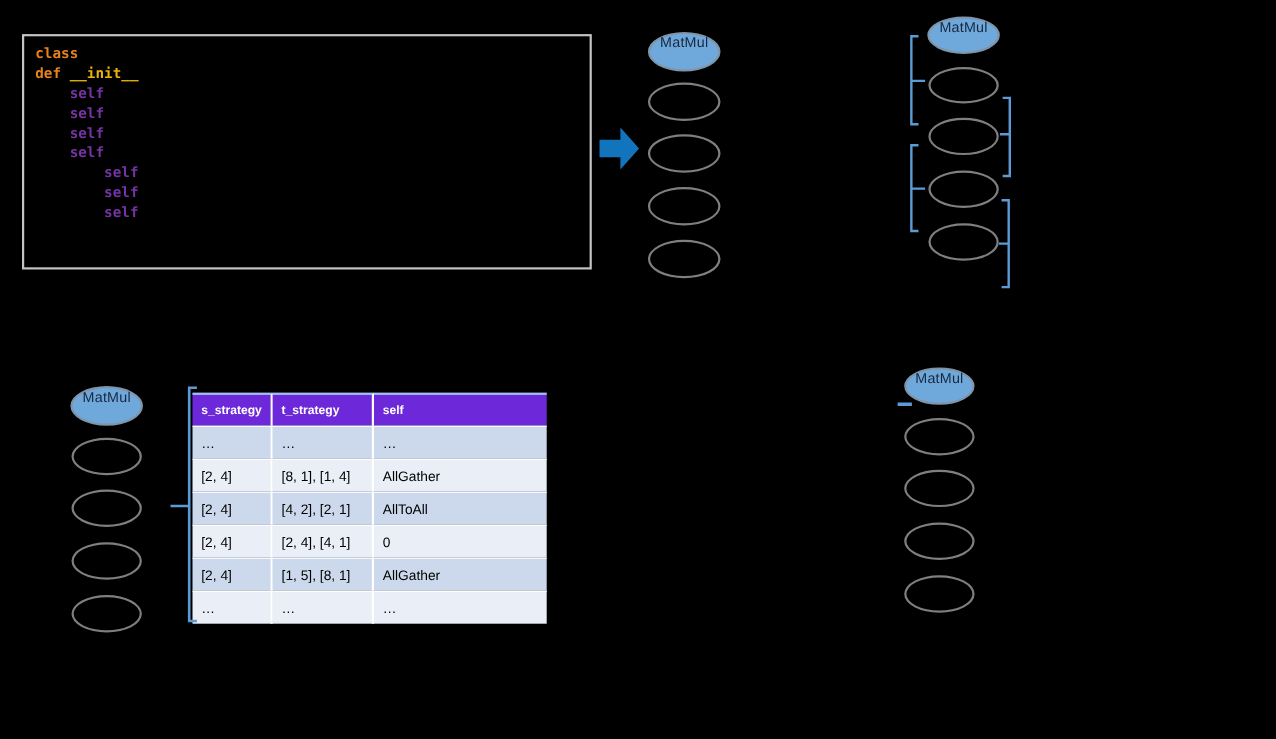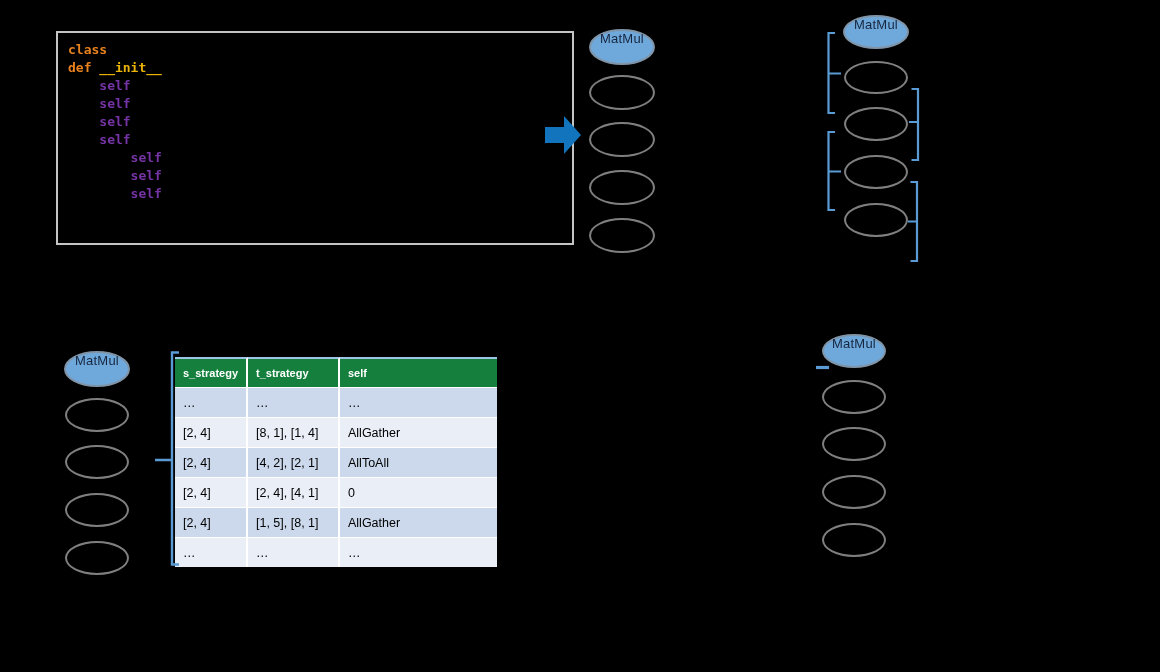--- a/index.html
+++ b/index.html
@@ -7,21 +7,21 @@
     position:relative;
     width:1160px;height:672px;
     background:#000;
     overflow:hidden;
     font-family:"Liberation Sans",sans-serif;
   }
   
   .code-box{
     position:absolute;left:20px;top:31px;width:518px;height:214px;
     box-sizing:border-box;border:2px solid #c4c4c4;
-    padding:8px 0 0 10px;background:#000;margin-left:36px;
+    padding:8px 0 0 10px;background:#000;
   }
   .code-line{
     height:18px;line-height:18px;white-space:pre;
     font-family:"DejaVu Sans Mono",monospace;
     font-weight:bold;font-size:13px;
   }
   .tok-kw{color:#e8821e;}
   .tok-fn{color:#eab308;text-align:right;}
   .tok-self{color:#7634a6;}
   
@@ -38,21 +38,21 @@
     box-sizing:border-box;
   }
   
   .overlay{position:absolute;left:0;top:0;pointer-events:none;}
   
   .strategy-table{
     position:absolute;left:175px;top:357px;width:322px;
     border-collapse:separate;border-spacing:0;table-layout:fixed;
   }
   .strategy-table th{
-    background:#15803d;color:#fff;font-size:11px;font-weight:bold;
+    background:#6d28d9;color:#fff;font-size:11px;font-weight:bold;
     text-align:left;height:30px;padding:0 0 0 8px;
     border-top:2px solid #9dc3e6;box-sizing:border-box;
   }
   .strategy-table th:not(:last-child),
   .strategy-table td:not(:last-child){border-right:2px solid #fff;}
   .strategy-table td{
     height:30px;padding:0 0 0 8px;font-size:12.5px;color:#000;
     border-top:1px solid #fff;box-sizing:border-box;
   }
   .strategy-table tr.row-a td{background:#ccd9ec;}

